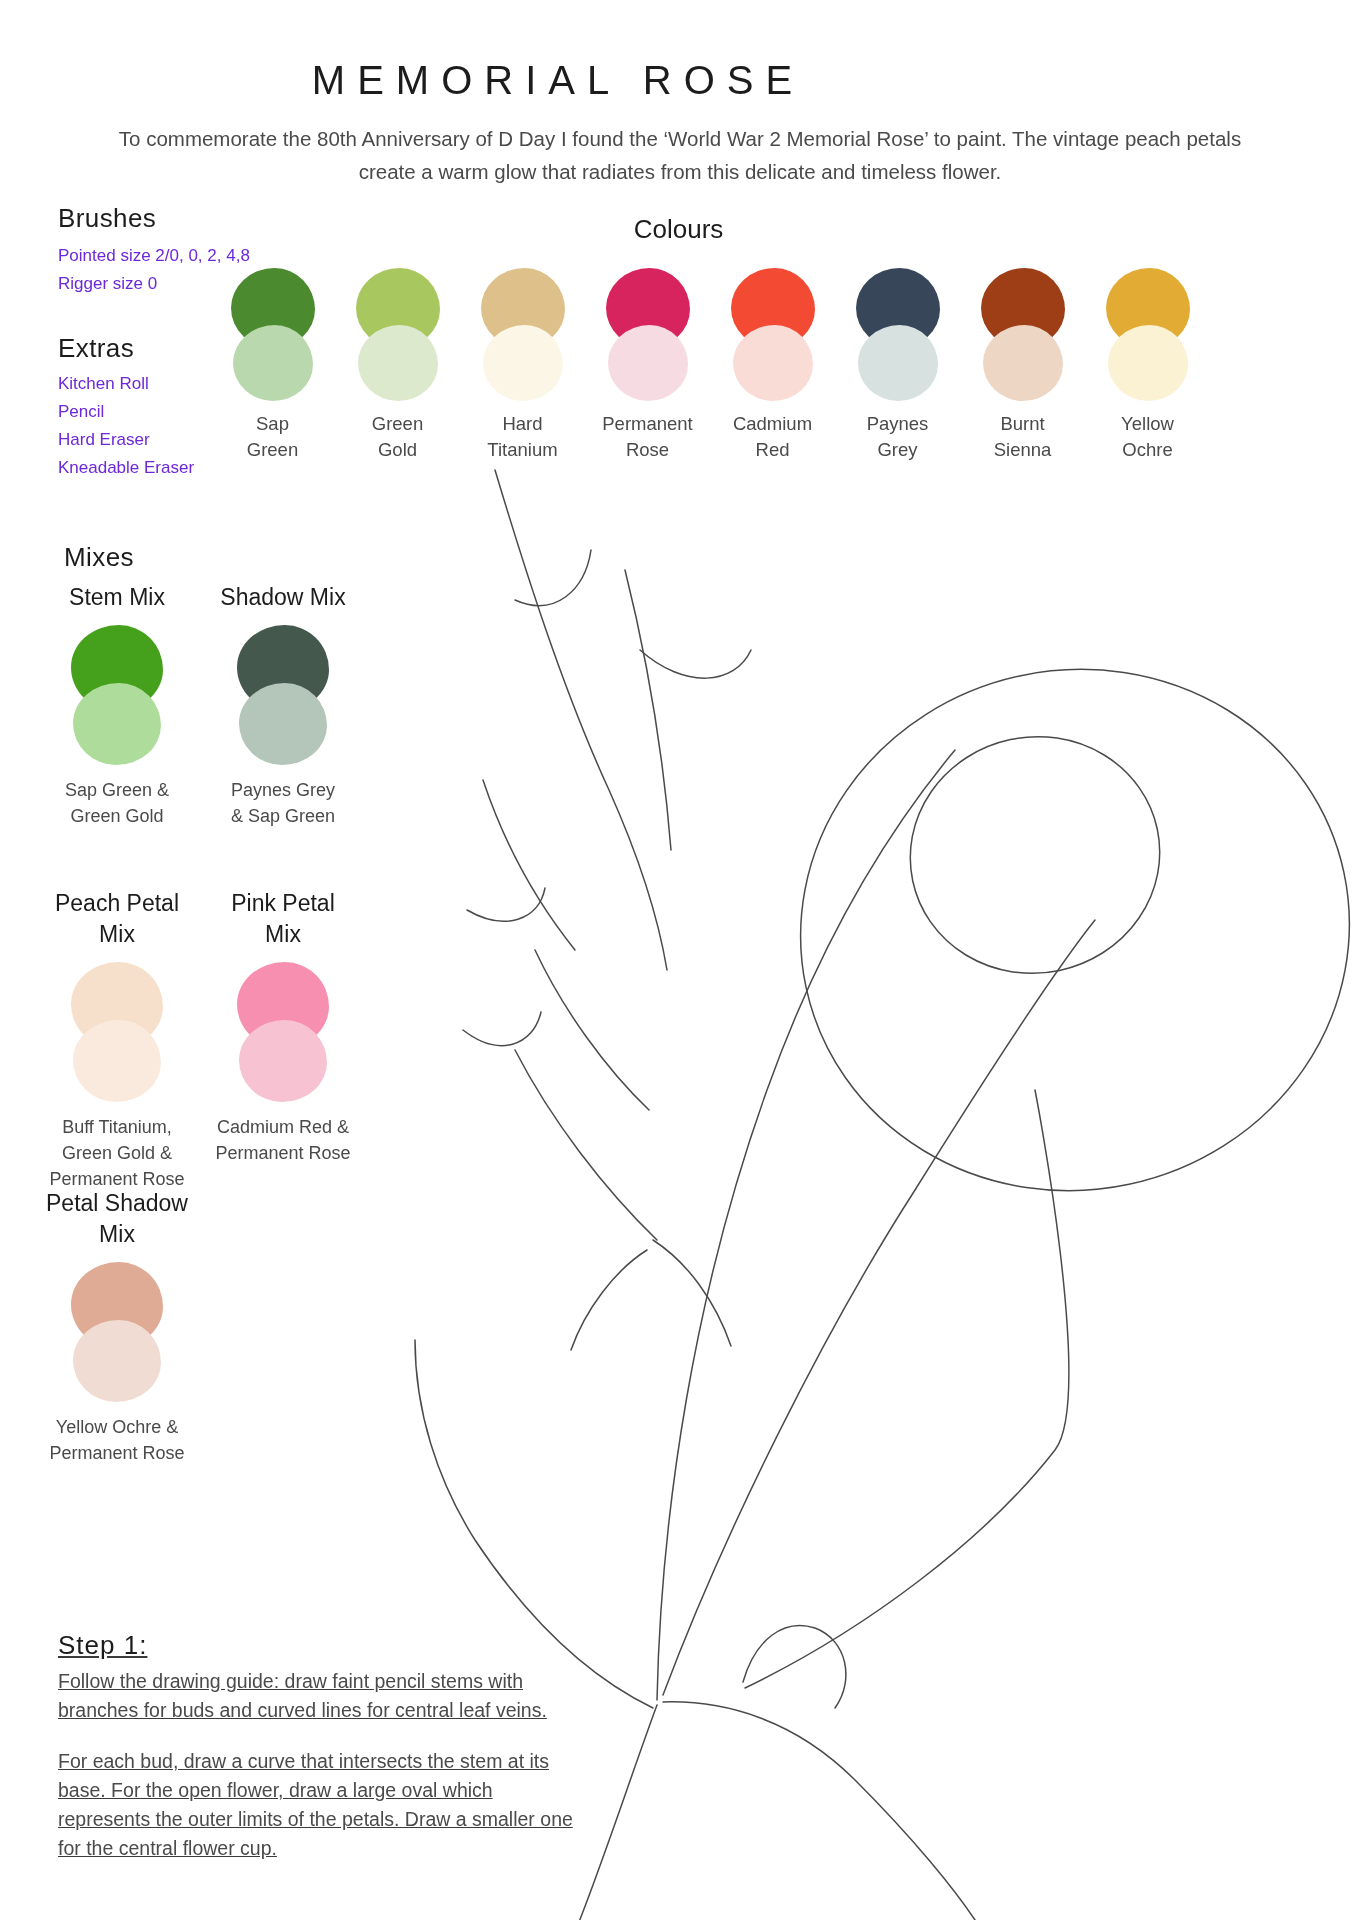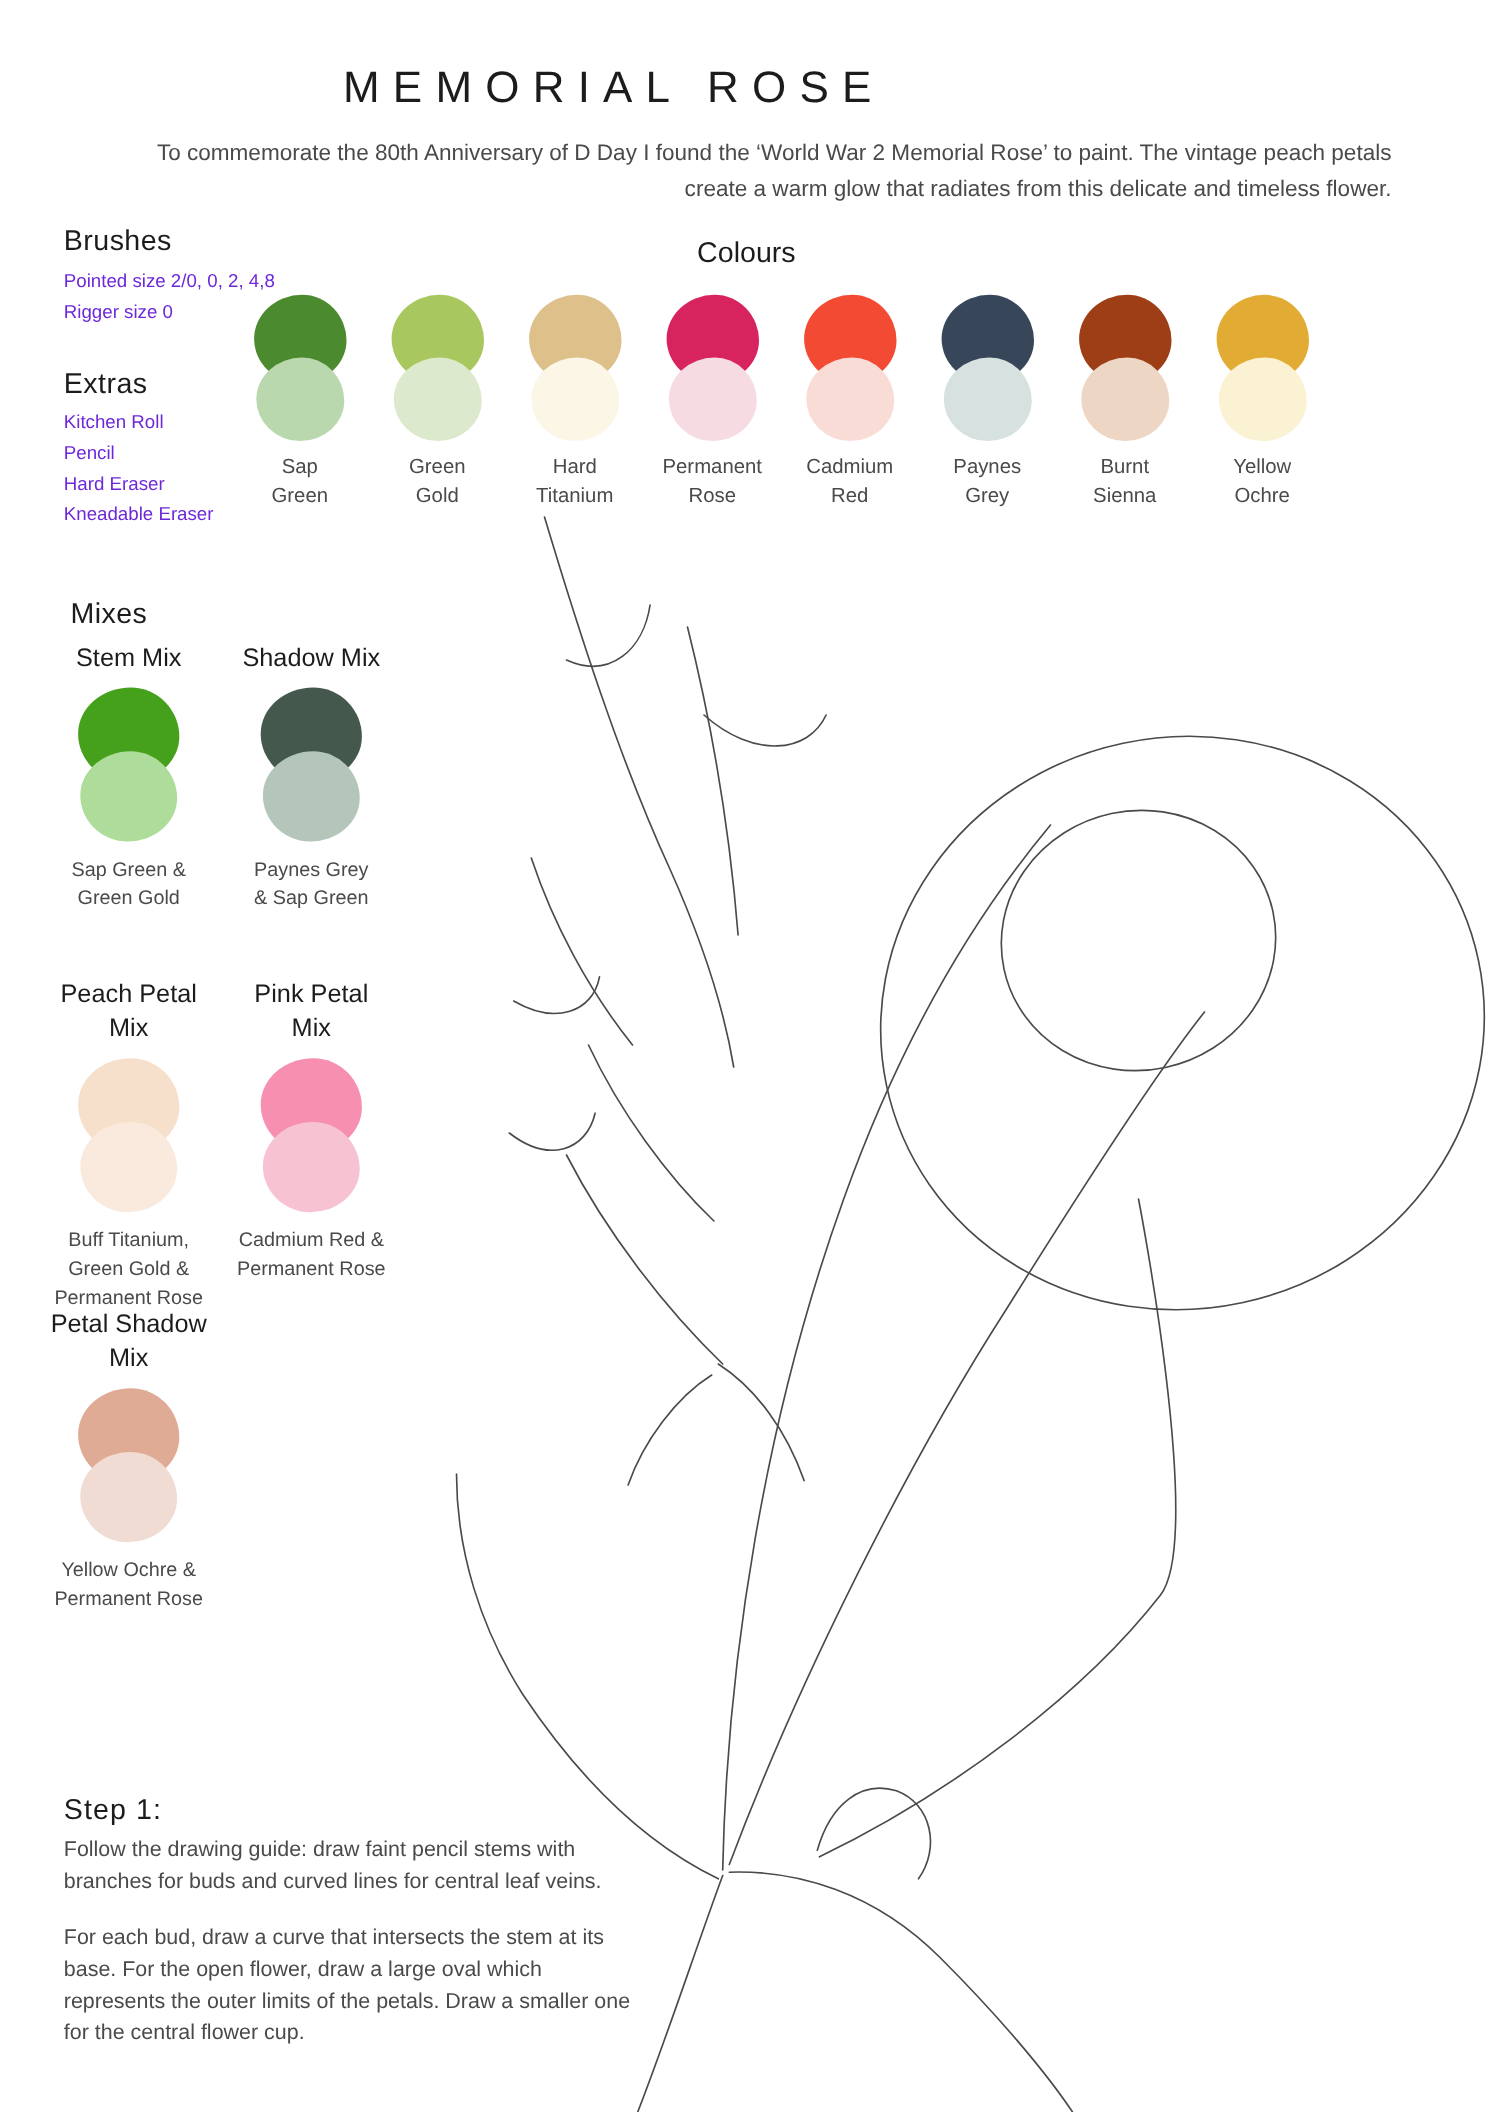--- a/index.html
+++ b/index.html
@@ -26,21 +26,21 @@
     font-size: 40px;
     letter-spacing: 12px;
     font-weight: 300;
     color: #1c1c1c;
   }
   #intro {
     position: absolute;
     top: 122px;
     left: 95px;
     width: 1170px;
-    text-align: right;
+    text-align: center;
     font-size: 20.5px;
     line-height: 33px;
     color: #4a4a4a;
     font-weight: 300;
   }
 
   
   .sec-head {
     font-size: 26px;
     font-weight: 400;
@@ -128,21 +128,21 @@
   .mix-blob.top { width: 92px; height: 86px; top: 0; transform: translateX(-50%); }
   .mix-blob.bot { width: 88px; height: 82px; top: 58px; transform: translateX(-50%); }
 
   #mix-stem   { left: 22px;  top: 582px; }
   #mix-shadow { left: 188px; top: 582px; }
   #mix-peach  { left: 22px;  top: 888px; }
   #mix-pink   { left: 188px; top: 888px; }
   #mix-petal-shadow { left: 22px; top: 1188px; }
 
   
-  #step-block { position: absolute; left: 58px; top: 1630px; width: 520px; }
+  #step-block { position: absolute; left: 58px; top: 1630px; width: 520px; text-decoration: underline; }
   #step-block .step-head {
     font-size: 26px;
     color: #1c1c1c;
     font-weight: 400;
     letter-spacing: 1px;
     margin-bottom: 6px;
   }
   #step-block p { margin: 0 0 22px 0; font-size: 19.5px; line-height: 29px; color: #4a4a4a; font-weight: 300; }
   #step-block p:last-child { margin-bottom: 0; }
 

